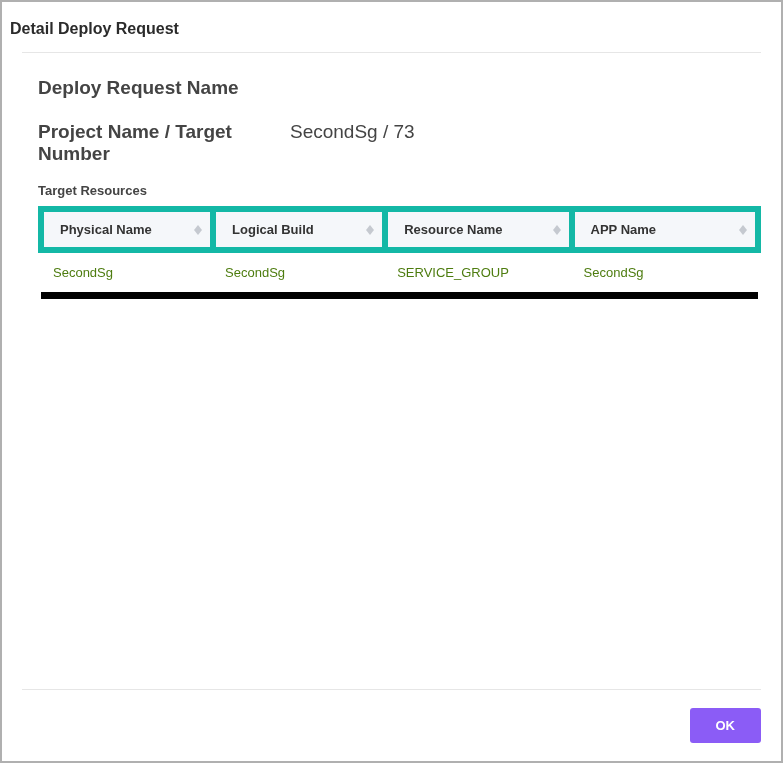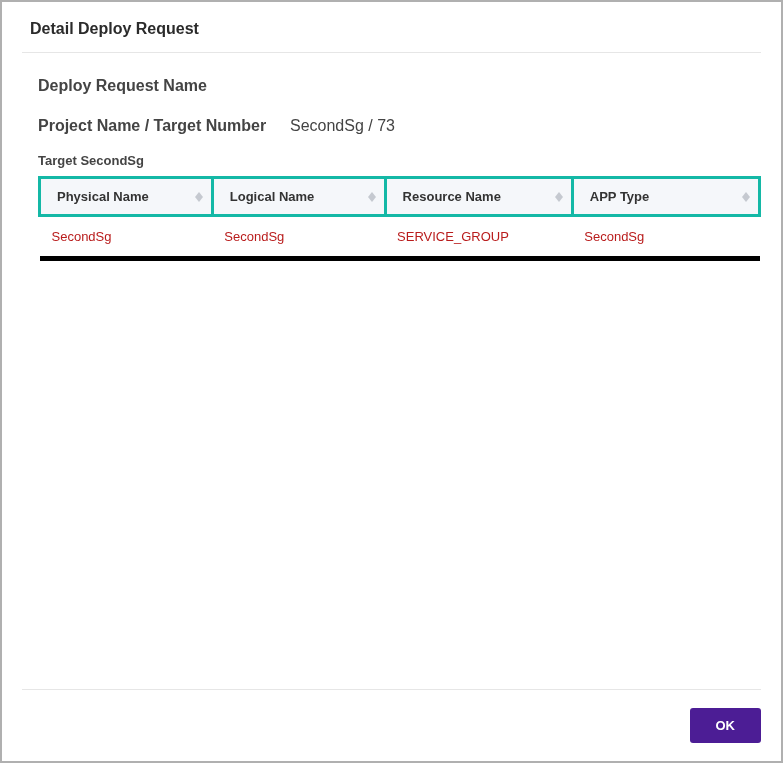--- a/index.html
+++ b/index.html
@@ -10,37 +10,37 @@
   height: 763px;
   border: 2px solid #b0b0b0;
   display: flex;
   flex-direction: column;
   color: #333;
 }
 .dialog-title {
   font-size: 16px;
   font-weight: 700;
   color: #2b2b2b;
-  padding: 18px 20px 14px 28px;
+  padding: 18px 20px 14px 8px;
 }
 .title-divider {
   border: none;
   border-top: 1px solid #e6e6e6;
   margin: 0 20px;
 }
 .dialog-body {
   flex: 1;
   padding: 20px 20px 0 36px;
   overflow: auto;
 }
 .field-row {
   display: flex;
   align-items: flex-start;
   margin-bottom: 18px;
-  font-size: 16px;
+  font-size: 19px;
 }
 .field-label {
   width: 252px;
   font-weight: 700;
   color: #444;
   padding-top: 4px;
 }
 .field-value {
   color: #444;
   padding-top: 4px;
@@ -63,52 +63,52 @@
   color: #444;
   margin: 10px 0 8px 0;
 }
 .table {
   width: 100%;
   border-collapse: collapse;
   font-size: 13px;
 }
 .table thead th {
   background: #f5f7fa;
-  border: 3px solid #14b8a6;
+  border: 6px solid #14b8a6;
   text-align: left;
   font-weight: 700;
   color: #333;
   padding: 10px 16px;
   position: relative;
 }
 .table tbody td {
   padding: 12px 12px;
-  border-bottom: 5px solid #000000;
-  color: #b91c1c;
+  border-bottom: 7px solid #000000;
+  color: #4d7c0f;
 }
 .sort-icons {
   position: absolute;
   right: 8px;
   top: 50%;
   transform: translateY(-50%);
   display: flex;
   flex-direction: column;
   gap: 0px;
   line-height: 0;
 }
 .sort-icons svg { display: block; }
 .dialog-footer {
   border-top: 1px solid #e6e6e6;
   margin: 0 20px;
   padding: 18px 0 18px 0;
   display: flex;
   justify-content: flex-end;
 }
 .btn-ok {
-  background: #4c1d95;
+  background: #8b5cf6;
   color: #fff;
   border: none;
   border-radius: 3px;
   font-size: 13px;
   font-weight: 700;
   padding: 10px 26px;
   cursor: pointer;
 }
 </style>
 </head>
@@ -122,38 +122,38 @@
   <div class="field-row">
     <div class="field-label">Deploy Request Name</div>
   </div>
 
   <div class="field-row">
     <div class="field-label">Project Name / Target Number</div>
     <div class="field-value">SecondSg / 73</div>
   </div>
 
 
-  <div class="section-title">Target SecondSg</div>
+  <div class="section-title">Target Resources</div>
 
   <table class="table">
     <thead>
       <tr>
         <th style="width:24%">
           <span>Physical  Name</span>
           <span class="sort-icons">
             <svg width="8" height="5" viewBox="0 0 8 5">
                 <path d="M4 0 L8 5 L0 5 Z" fill="#c5c9d0"></path>
               </svg>
             <svg width="8" height="5" viewBox="0 0 8 5">
                 <path d="M0 0 L8 0 L4 5 Z" fill="#c5c9d0"></path>
               </svg>
           </span>
         </th>
         <th style="width:24%">
-          <span>Logical  Name</span>
+          <span>Logical  Build</span>
           <span class="sort-icons">
             <svg width="8" height="5" viewBox="0 0 8 5">
                 <path d="M4 0 L8 5 L0 5 Z" fill="#c5c9d0"></path>
               </svg>
             <svg width="8" height="5" viewBox="0 0 8 5">
                 <path d="M0 0 L8 0 L4 5 Z" fill="#c5c9d0"></path>
               </svg>
           </span>
         </th>
         <th style="width:26%">
@@ -161,21 +161,21 @@
           <span class="sort-icons">
             <svg width="8" height="5" viewBox="0 0 8 5">
                 <path d="M4 0 L8 5 L0 5 Z" fill="#c5c9d0"></path>
               </svg>
             <svg width="8" height="5" viewBox="0 0 8 5">
                 <path d="M0 0 L8 0 L4 5 Z" fill="#c5c9d0"></path>
               </svg>
           </span>
         </th>
         <th style="width:26%">
-          <span>APP  Type</span>
+          <span>APP  Name</span>
           <span class="sort-icons">
             <svg width="8" height="5" viewBox="0 0 8 5">
                 <path d="M4 0 L8 5 L0 5 Z" fill="#c5c9d0"></path>
               </svg>
             <svg width="8" height="5" viewBox="0 0 8 5">
                 <path d="M0 0 L8 0 L4 5 Z" fill="#c5c9d0"></path>
               </svg>
           </span>
         </th>
       </tr>

